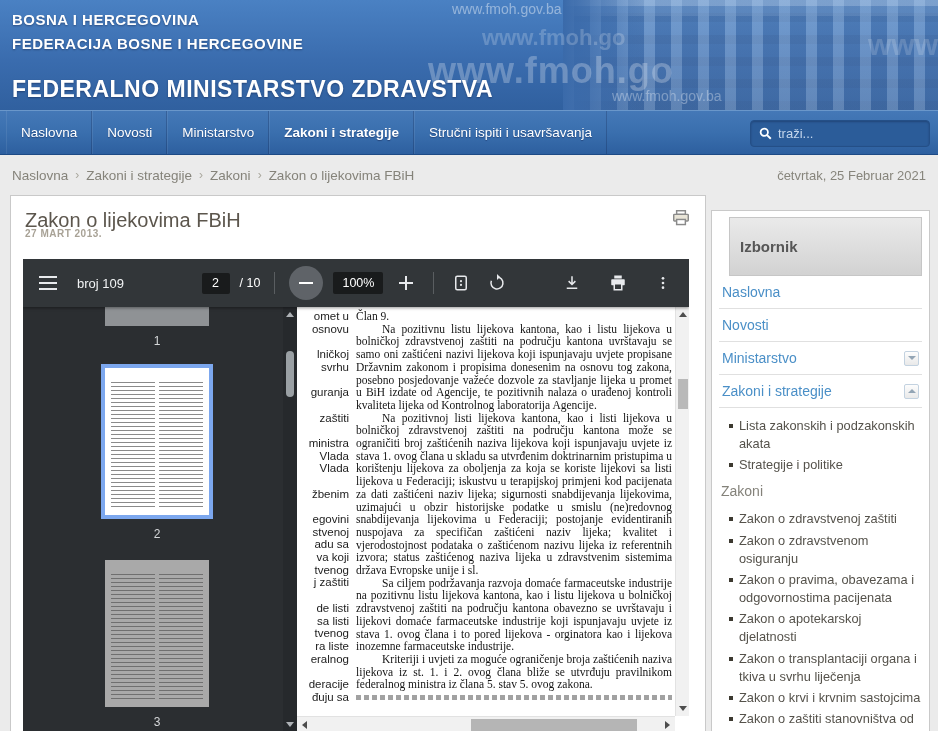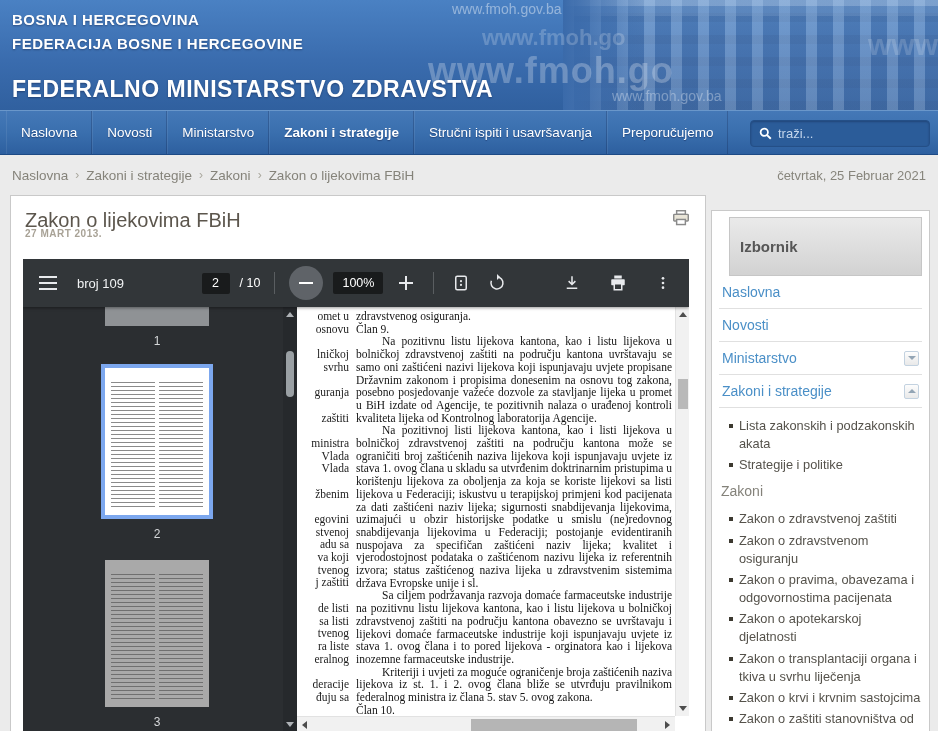--- a/index.html
+++ b/index.html
@@ -147,21 +147,21 @@
   .tri-up-rt   { left: 3px; top: 5px;    border-left: 4px solid transparent; border-right: 4px solid transparent; border-bottom: 5px solid #4d4d4d; }
   .tri-down-rt { left: 3px; bottom: 5px; border-left: 4px solid transparent; border-right: 4px solid transparent; border-top: 5px solid #4d4d4d; }
   .hscroll { position: absolute; left: 0; right: 14px; bottom: 0; height: 16px; background: #f1f1f1; border-top: 1px solid #e2e2e2; }
   .hscroll .sb-thumb { position: absolute; top: 2px; left: 46%; width: 44%; height: 12px; background: #b5b5b5; cursor: pointer; }
   .tri-left  { left: 5px; top: 4px;  border-top: 4px solid transparent; border-bottom: 4px solid transparent; border-right: 5px solid #4d4d4d; }
   .tri-right { right: 5px; top: 4px; border-top: 4px solid transparent; border-bottom: 4px solid transparent; border-left: 5px solid #4d4d4d; }
 
   
   .frag-col {
     position: absolute; left: 0; top: 3px; width: 56px; list-style: none;
-    font-family: Liberation Serif, serif; font-size: 11.5px; color: #1c1c1c;
+    font-family: Liberation Sans, sans-serif; font-size: 11.5px; color: #1c1c1c;
     text-align: right;
   }
   .frag-line { height: 12.7px; line-height: 12.7px; white-space: nowrap; overflow: visible; padding-right: 4px; }
   .main-col {
     position: absolute; left: 59px; right: 17px; top: 3px;
     font-family: "Liberation Serif", serif; font-size: 11.5px; line-height: 12.7px;
     color: #141414; text-align: justify;
   }
   .main-col p { margin: 0; text-indent: 26px; }
   .main-col p.no-indent { text-indent: 0; }
@@ -217,21 +217,20 @@
     <div class="hdr-line-lg">FEDERALNO MINISTARSTVO ZDRAVSTVA</div>
   </div>
 </div>
 
 <div class="main-nav">
   <a class="nav-item">Naslovna</a>
   <a class="nav-item">Novosti</a>
   <a class="nav-item">Ministarstvo</a>
   <a class="nav-item active">Zakoni i strategije</a>
   <a class="nav-item">Stručni ispiti i usavršavanja</a>
-  <a class="nav-item">Preporučujemo</a>
   <div class="search-box">
     <svg width="13" height="13" viewBox="0 0 16 16">
       <circle cx="6.5" cy="6.5" r="4.5" fill="none" stroke="#ffffff" stroke-width="2.2"></circle>
       <line x1="10" y1="10" x2="14.5" y2="14.5" stroke="#ffffff" stroke-width="2.4"></line>
     </svg>
     <input class="search-input" type="text" placeholder="traži..." style="">
   </div>
 </div>
 
 <div class="breadcrumb-bar">
@@ -376,27 +375,25 @@
             <li class="frag-line">de listi</li>
             <li class="frag-line">sa listi</li>
             <li class="frag-line">tvenog</li>
             <li class="frag-line">ra liste</li>
             <li class="frag-line">eralnog</li>
             <li class="frag-line"></li>
             <li class="frag-line">deracije</li>
             <li class="frag-line">đuju sa</li>
           </ul>
         <div class="main-col">
-          <p class="no-indent">zdravstvenog osiguranja.</p>
           <h3 class="clan-heading">Član 9.</h3>
           <p>Na pozitivnu listu lijekova kantona, kao i listu lijekova u bolničkoj zdravstvenoj zaštiti na području kantona uvrštavaju se samo oni zaštićeni nazivi lijekova koji ispunjavaju uvjete propisane Državnim zakonom i propisima donesenim na osnovu tog zakona, posebno posjedovanje važeće dozvole za stavljanje lijeka u promet u BiH izdate od Agencije, te pozitivnih nalaza o urađenoj kontroli kvaliteta lijeka od Kontrolnog laboratorija Agencije.</p>
           <p>Na pozitivnoj listi lijekova kantona, kao i listi lijekova u bolničkoj zdravstvenoj zaštiti na području kantona može se ograničiti broj zaštićenih naziva lijekova koji ispunjavaju uvjete iz stava 1. ovog člana u skladu sa utvrđenim doktrinarnim pristupima u korištenju lijekova za oboljenja za koja se koriste lijekovi sa listi lijekova u Federaciji; iskustvu u terapijskoj primjeni kod pacijenata za dati zaštićeni naziv lijeka; sigurnosti snabdijevanja lijekovima, uzimajući u obzir historijske podatke u smislu (ne)redovnog snabdijevanja lijekovima u Federaciji; postojanje evidentiranih nuspojava za specifičan zaštićeni naziv lijeka; kvalitet i vjerodostojnost podataka o zaštićenom nazivu lijeka iz referentnih izvora; status zaštićenog naziva lijeka u zdravstvenim sistemima država Evropske unije i sl.</p>
           <p>Sa ciljem podržavanja razvoja domaće farmaceutske industrije na pozitivnu listu lijekova kantona, kao i listu lijekova u bolničkoj zdravstvenoj zaštiti na području kantona obavezno se uvrštavaju i lijekovi domaće farmaceutske industrije koji ispunjavaju uvjete iz stava 1. ovog člana i to pored lijekova - orginatora kao i lijekova inozemne farmaceutske industrije.</p>
           <p>Kriteriji i uvjeti za moguće ograničenje broja zaštićenih naziva lijekova iz st. 1. i 2. ovog člana bliže se utvrđuju pravilnikom federalnog ministra iz člana 5. stav 5. ovog zakona.</p>
-          <h3 class="clan-heading">Član 10.</h3>
           <div class="clipped-line"></div>
         </div>
 
         <div class="vscroll-right">
           <span class="tri tri-up-rt"></span>
           <span class="sb-thumb"></span>
           <span class="tri tri-down-rt"></span>
         </div>
         <div class="hscroll">
           <span class="tri tri-left"></span>

